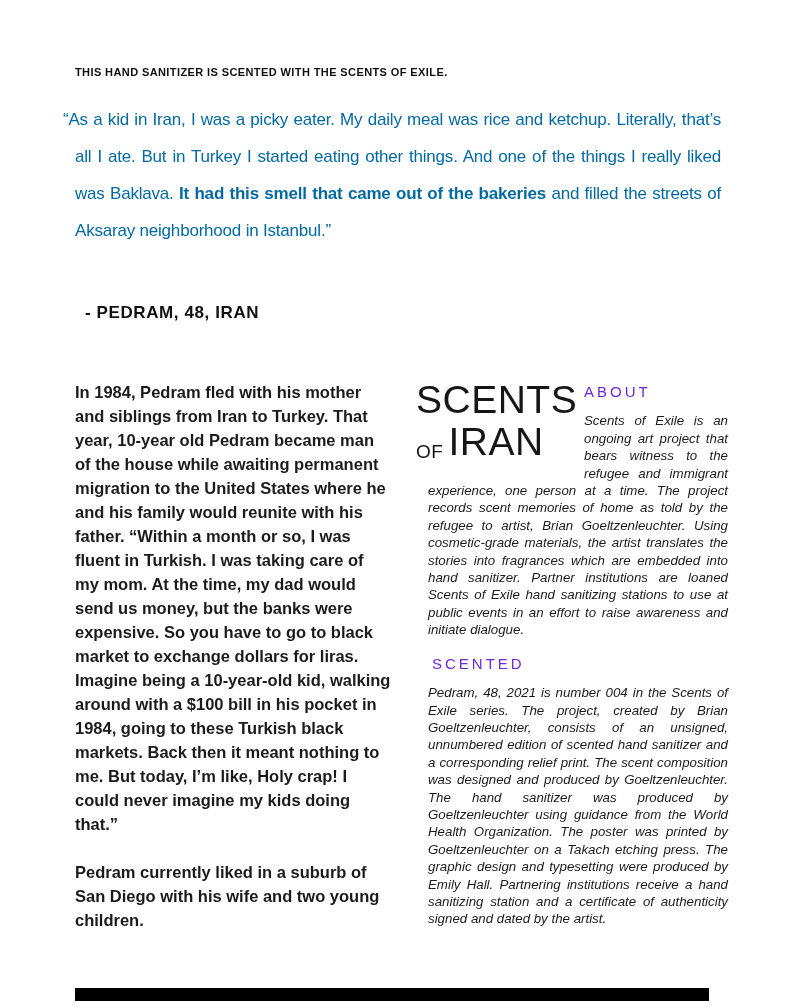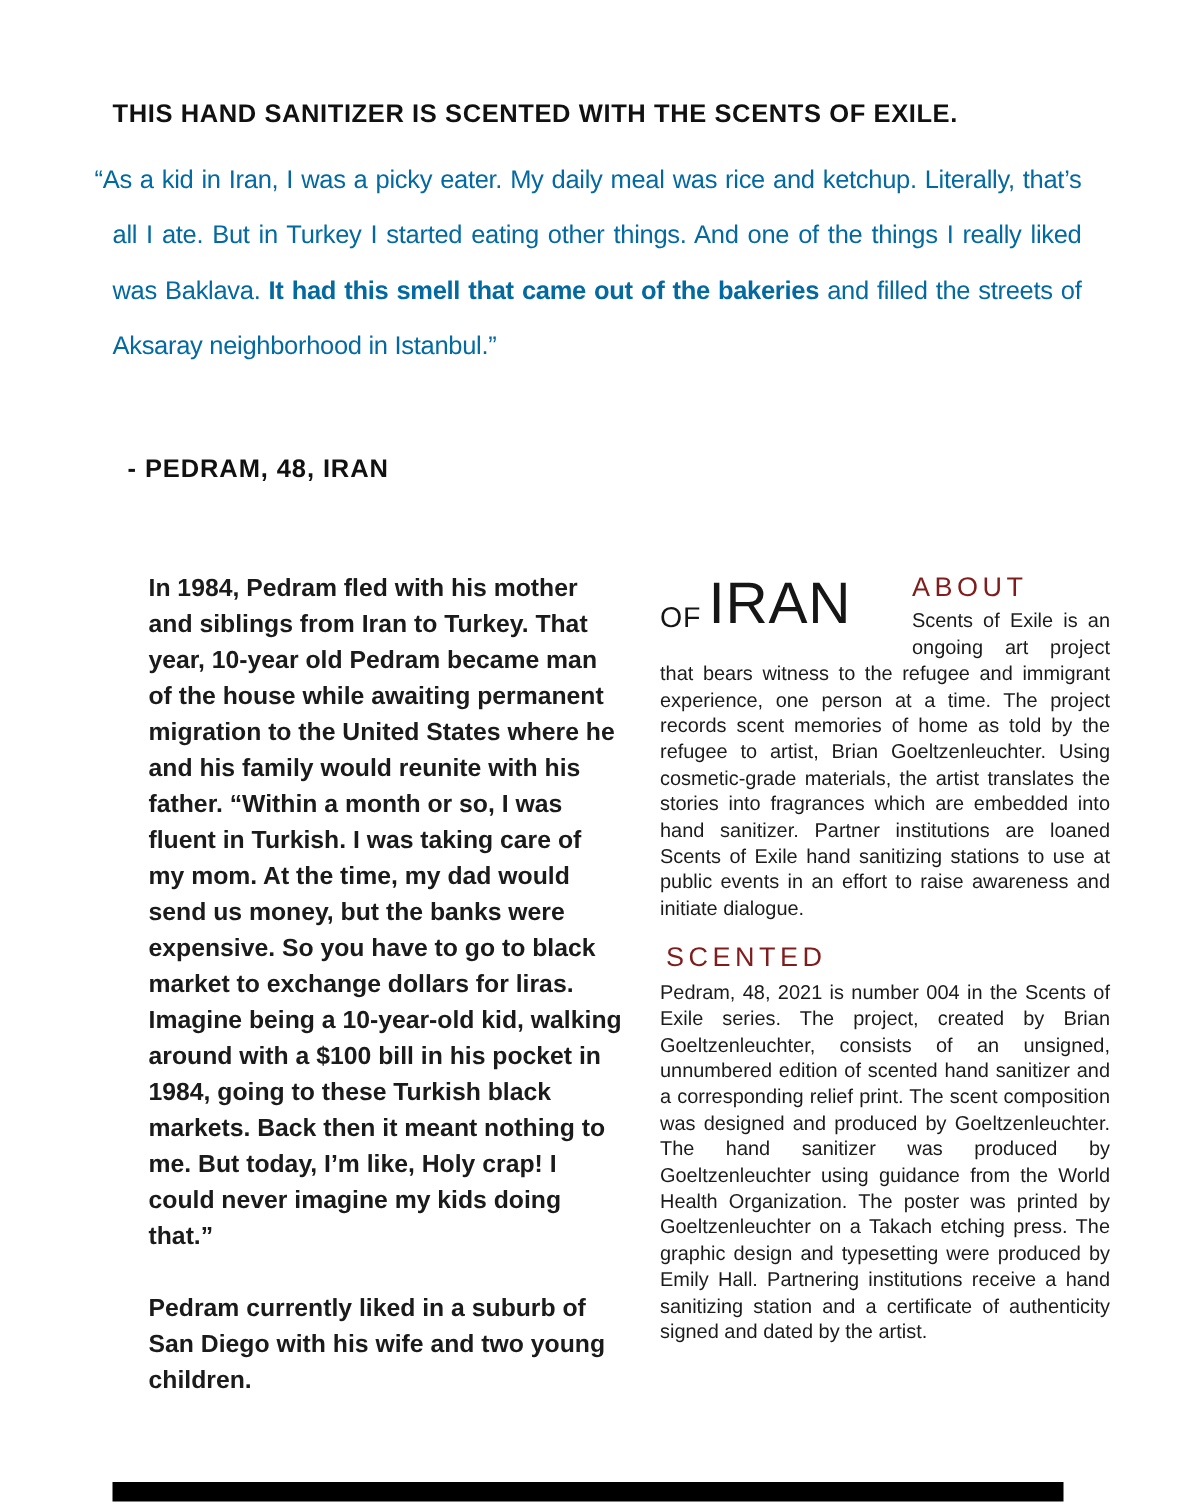--- a/index.html
+++ b/index.html
@@ -12,21 +12,21 @@
     font-family: "Liberation Sans", sans-serif;
     color: #1a1a1a;
     overflow: hidden;
   }
 
   .kicker {
     position: absolute;
     top: 66px;
     left: 75px;
     width: 660px;
-    font-size: 17px;
+    font-size: 11px;
     font-weight: 700;
     letter-spacing: 0.4px;
     color: #111;
   }
 
   .quote {
     position: absolute;
     top: 101px;
     left: 75px;
     width: 646px;
@@ -58,21 +58,20 @@
     gap: 25px;
   }
 
   .left-col {
     width: 316px;
     flex: 0 0 316px;
     font-size: 16.5px;
     font-weight: 700;
     line-height: 24px;
     color: #1b1b1b;
-    margin-left: 24px;
   }
   .left-col p { margin: 0 0 24px 0; }
 
   .right-col {
     flex: 1;
     font-size: 13.3px;
     line-height: 17.4px;
     color: #1b1b1b;
   }
 
@@ -101,31 +100,32 @@
     padding-top: 2px;
     margin-right: 5px;
   }
   .logo-exile {
     font-size: 39px;
     font-weight: 300;
     letter-spacing: 0.5px;
   }
 
   .section-heading {
-    font-size: 18px;
+    font-size: 15px;
     font-weight: 400;
     letter-spacing: 3px;
-    color: #7f1d1d;
-    margin: 0 0 5px 4px;
+    color: #6d28d9;
+    margin: 0 0 5px 16px;
   }
   .about-heading { padding-top: 3px; }
 
   .right-col p.body-text {
-    margin: 0;
+    margin: 12px;
     text-align: justify;
+    font-style: italic;
   }
 
   .colophon-block { margin-top: 16px; }
 
   .footer-bar {
     position: absolute;
     left: 75px;
     top: 988px;
     width: 634px;
     height: 13px;
@@ -148,20 +148,21 @@
   <div class="columns">
 
     <div class="left-col">
       <p>In 1984, Pedram fled with his mother and siblings from Iran to Turkey. That year, 10-year old Pedram became man of the house while awaiting permanent migration to the United States where he and his family would reunite with his father. “Within a month or so, I was fluent in Turkish. I was taking care of my mom. At the time, my dad would send us money, but the banks were expensive. So you have to go to black market to exchange dollars for liras. Imagine being a 10-year-old kid, walking around with a $100 bill in his pocket in 1984, going to these Turkish black markets. Back then it meant nothing to me. But today, I’m like, Holy crap! I could never imagine my kids doing that.”</p>
       <p>Pedram currently liked in a suburb of San Diego with his wife and two young children.</p>
     </div>
 
     <div class="right-col">
 
       <div class="logo">
+        <span class="logo-line1">SCENTS</span>
         <span class="logo-line2">
           <span class="logo-of">OF</span>
           <span class="logo-exile">IRAN</span>
         </span>
       </div>
 
       <div class="section-heading about-heading">ABOUT</div>
       <p class="body-text">Scents of Exile is an ongoing art project that bears witness to the refugee and immigrant experience, one person at a time. The project records scent memories of home as told by the refugee to artist, Brian Goeltzenleuchter. Using cosmetic-grade materials, the artist translates the stories into fragrances which are embedded into hand sanitizer. Partner institutions are loaned Scents of Exile hand sanitizing stations to use at public events in an effort to raise awareness and initiate dialogue.</p>
 
       <div class="colophon-block">

